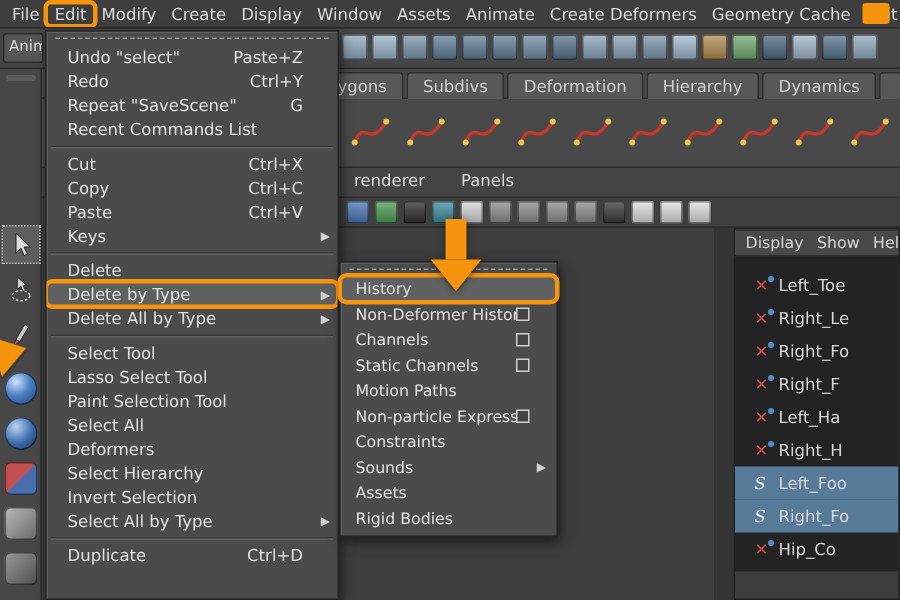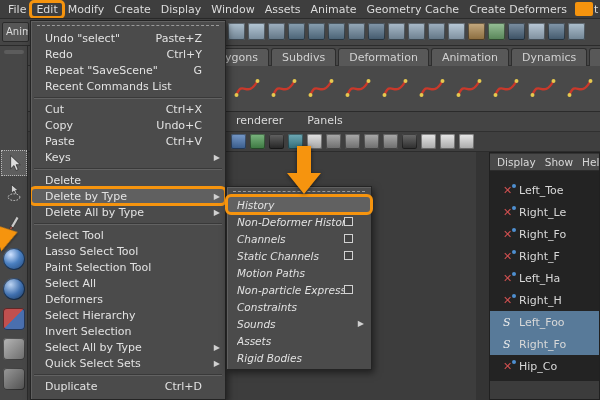--- a/index.html
+++ b/index.html
@@ -99,21 +99,21 @@
            color:#e2e2e2; white-space:nowrap; }
   .m-label { overflow:hidden; }
   .m-short { margin-left:auto; padding-right:9px; color:#e2e2e2; }
   .m-arrow { width:9px; flex:0 0 9px; text-align:right; color:#d0d0d0; font-size:8px; visibility:hidden; }
   .m-arrow.on { visibility:visible; }
   .m-arrow.on::before { content:"▶"; }
   .m-row.sep { height:7px; padding:0 3px; }
   .m-row.sep::before { content:""; flex:1; border-top:1px solid #393939; border-bottom:1px solid #626262; }
   .m-row.hl { background:#606060; outline:3px solid var(--accent); outline-offset:-1px; border-radius:4px; }
 
-  .sub-menu { left:226px; top:186px; width:146px; z-index:11; padding-bottom:3px;font-style:italic; }
+  .sub-menu { left:226px; top:174px; width:146px; z-index:11; padding-bottom:3px; }
   .sm-row { display:flex; align-items:center; height:17px; padding:0 7px 0 10px; font-size:10.5px;
             color:#e2e2e2; white-space:nowrap; }
   .sm-label { flex:1; overflow:hidden; }
   .sm-opt { width:9px; height:9px; flex:0 0 9px; border:1px solid #d2d2d2; background:#444;
             visibility:hidden; margin-right:3px; }
   .sm-opt.on { visibility:visible; }
   .sm-arrow { width:8px; flex:0 0 8px; text-align:right; color:#d0d0d0; font-size:8px; visibility:hidden; }
   .sm-arrow.on { visibility:visible; }
   .sm-arrow.on::before { content:"▶"; }
   .sm-row.hl { background:#616161; outline:3px solid var(--accent); outline-offset:-1px; border-radius:4px; }
@@ -165,25 +165,25 @@
 
       <div class="mb-item">
         <span>Assets</span>
       </div>
 
       <div class="mb-item">
         <span>Animate</span>
       </div>
 
       <div class="mb-item">
+        <span>Create Deformers</span>
+      </div>
+
+      <div class="mb-item">
         <span>Geometry Cache</span>
-      </div>
-
-      <div class="mb-item">
-        <span>Create Deformers</span>
       </div>
 
       <div class="mb-item">
         <span>Edit Deformers</span>
       </div>
     </div>
 
   <div class="statusline"></div>
   <div class="menuset">
     <span>Anim</span>
@@ -229,21 +229,21 @@
 
   <div class="shelftabs"></div>
   <div class="tabs">
 
       <div class="tab"><span>Polygons</span></div>
 
       <div class="tab"><span>Subdivs</span></div>
 
       <div class="tab"><span>Deformation</span></div>
 
-      <div class="tab"><span>Animation</span></div>
+      <div class="tab"><span>Hierarchy</span></div>
 
       <div class="tab"><span>Dynamics</span></div>
 
       <div class="tab"></div>
     </div>
 
   <div class="shelfrow"></div>
   <div class="shelf-icons">
 
       <div class="shelf-icon">
@@ -486,21 +486,21 @@
         </div>
 
         <div class="m-row">
           <span class="m-label">Cut</span>
           <span class="m-short">Ctrl+X</span>
           <span class="m-arrow"></span>
         </div>
 
         <div class="m-row">
           <span class="m-label">Copy</span>
-          <span class="m-short">Undo+C</span>
+          <span class="m-short">Ctrl+C</span>
           <span class="m-arrow"></span>
         </div>
 
         <div class="m-row">
           <span class="m-label">Paste</span>
           <span class="m-short">Ctrl+V</span>
           <span class="m-arrow"></span>
         </div>
 
         <div class="m-row">
@@ -580,25 +580,20 @@
           <span class="m-short"></span>
           <span class="m-arrow"></span>
         </div>
 
         <div class="m-row">
           <span class="m-label">Select All by Type</span>
           <span class="m-short"></span>
           <span class="m-arrow on"></span>
         </div>
 
-        <div class="m-row">
-          <span class="m-label">Quick Select Sets</span>
-          <span class="m-short"></span>
-          <span class="m-arrow on"></span>
-        </div>
 
         <div class="m-row sep">
           
           
           
         </div>
 
         <div class="m-row">
           <span class="m-label">Duplicate</span>
           <span class="m-short">Ctrl+D</span>

